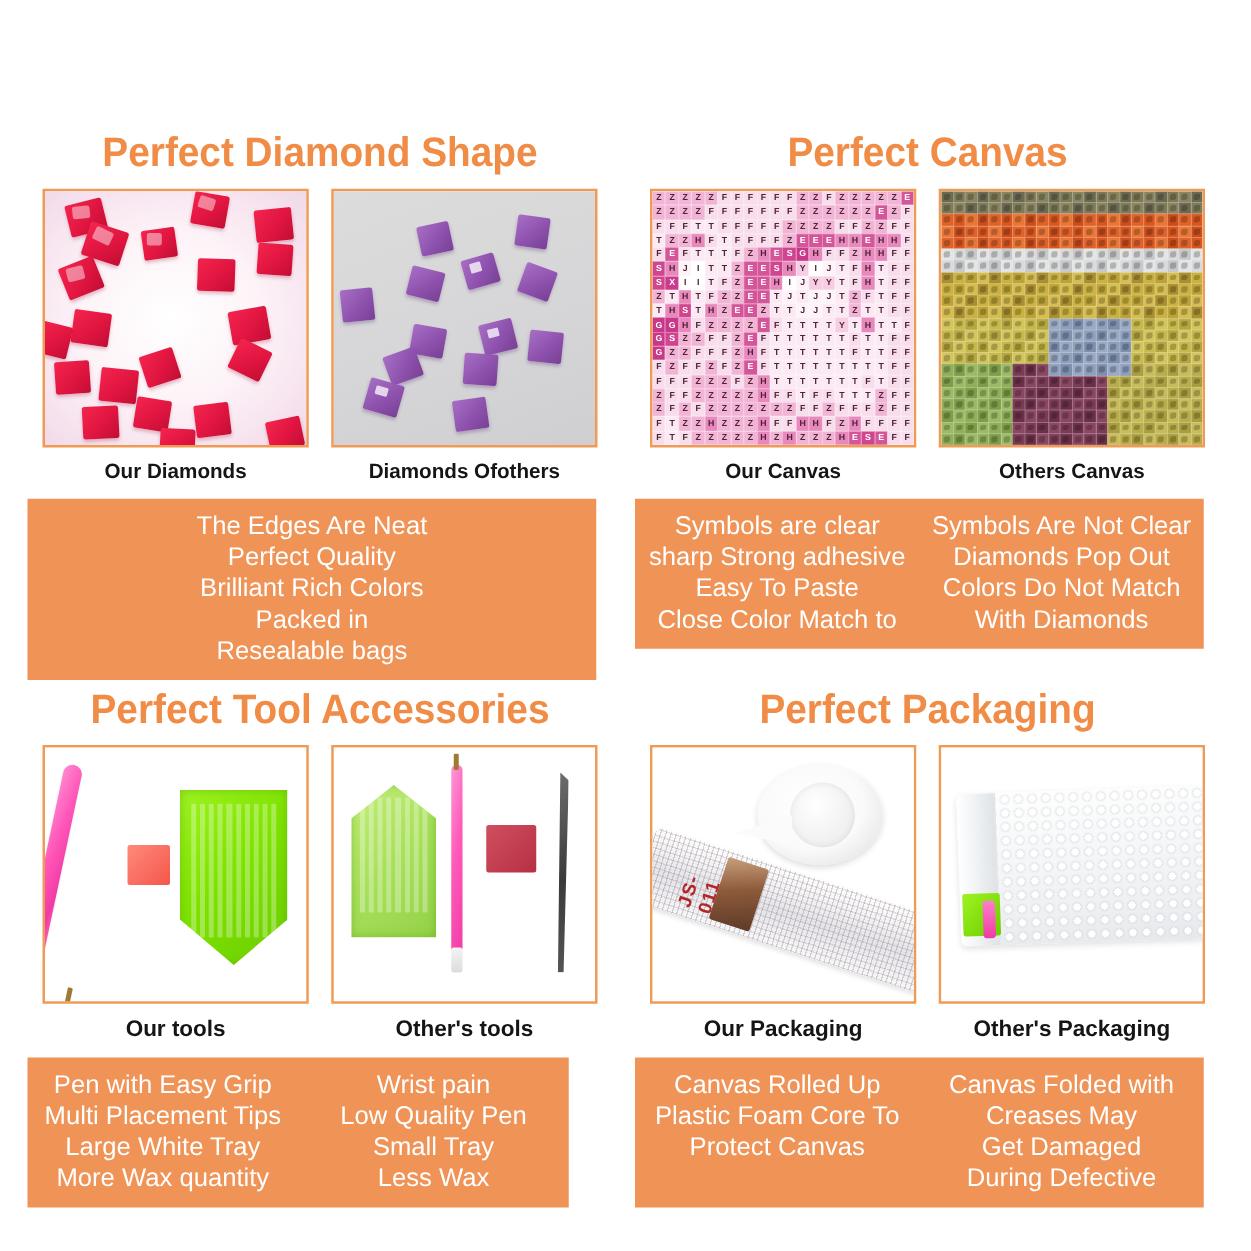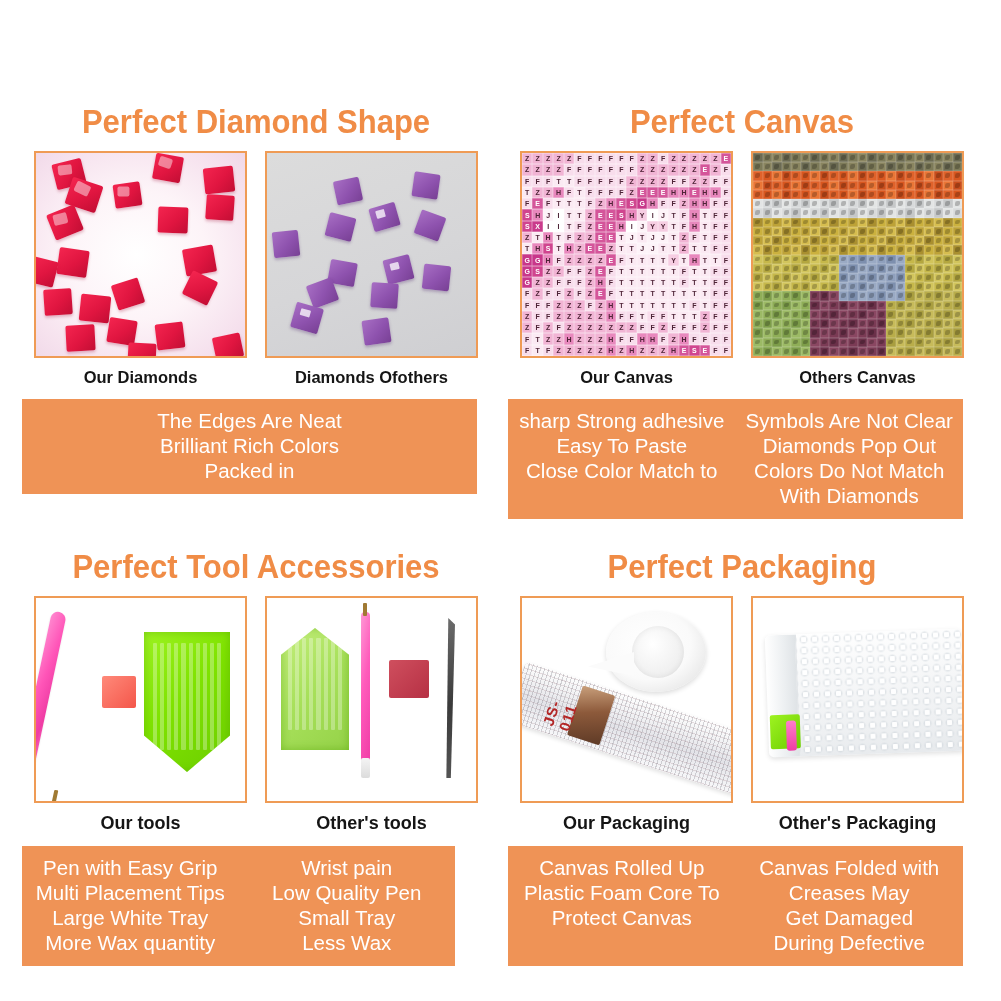--- a/index.html
+++ b/index.html
@@ -239,22 +239,24 @@
           <div class="dmd pur hl" style="left:26px;top:152px;width:28px;height:26px;transform:rotate(16deg)"></div>
           <div class="dmd pur" style="left:96px;top:166px;width:27px;height:25px;transform:rotate(-8deg)"></div>
         </div>
         <div class="cap">Diamonds Ofothers</div>
       </div>
     </div>
 
     <div class="textbox" style="width:455px;">
       <div class="tcol">
         <span>The Edges Are Neat</span>
+        <span>Perfect Quality</span>
         <span>Brilliant Rich Colors</span>
         <span>Packed in</span>
+        <span>Resealable bags</span>
       </div>
     </div>
   </div>
 
   <div class="quad" style="left:508px;top:103px;width:468px;">
     <div class="sec-title">Perfect Canvas</div>
 
     <div class="panels" style="margin-top:10px;">
       <div class="panel">
         <div class="frame">
@@ -1111,20 +1113,21 @@
               <div class="bcell" style="background: rgb(199, 187, 90);"></div>
               <div class="bcell" style="background: rgb(185, 173, 74);"></div>
             </div>
         </div>
         <div class="cap">Others Canvas</div>
       </div>
     </div>
 
     <div class="textbox" style="width:455px;">
       <div class="tcol">
+        <span>Symbols are clear</span>
         <span>sharp Strong adhesive</span>
         <span>Easy To Paste</span>
         <span>Close Color Match to</span>
       </div>
       <div class="tcol">
         <span>Symbols Are Not Clear</span>
         <span>Diamonds Pop Out</span>
         <span>Colors Do Not Match</span>
         <span>With Diamonds</span>
       </div>

